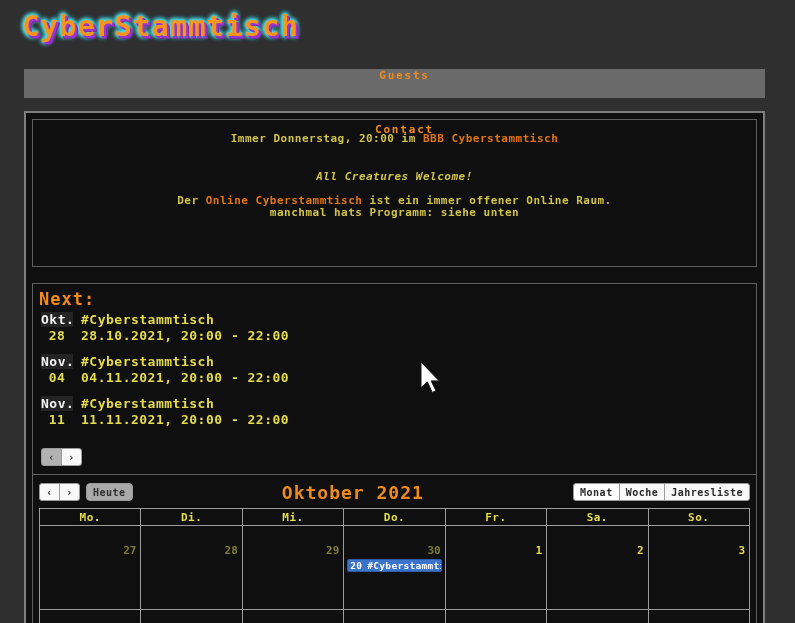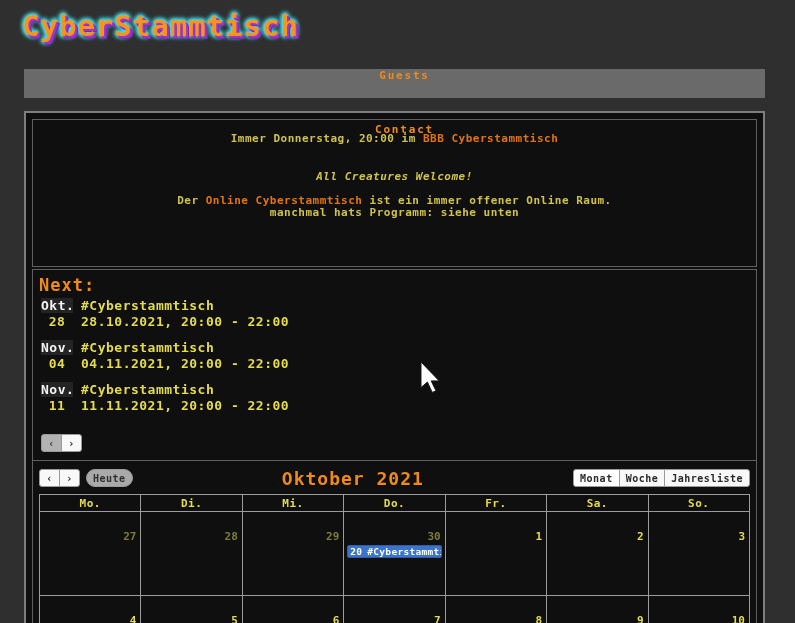--- a/index.html
+++ b/index.html
@@ -53,38 +53,38 @@
     height: 148px; text-align: center;
     color: #cfc24b; font-size: 11px; letter-spacing: 0.5px;
     padding-top: 8px;
   }
   .intro a, .intro .lnk { color: #e0740e; text-decoration: none; cursor: pointer; }
   .intro-line1 { margin-top: 4px; }
   .intro-welcome { margin-top: 25px; font-style: italic; }
   .intro-desc { margin-top: 12px; line-height: 12px; }
 
   
-  .next-box { margin-top: 2px; padding: 5px 6px 6px; }
+  .next-box { margin-top: 16px; padding: 5px 6px 6px; }
   .next-heading { color: #f08a1a; font-size: 17px; letter-spacing: 1px; margin-bottom: 3px; }
   .next-event {
     display: grid; grid-template-columns: 32px 1fr; column-gap: 8px; row-gap: 1px;
     font-size: 13px; letter-spacing: 0.5px; margin: 0 0 11px 2px;
   }
   .ev-month { color: #f2f2f2; background: #242424; text-align: center; }
   .ev-day { color: #e5dc4d; text-align: center; }
   .ev-name, .ev-datetime { color: #e5dc4d; }
   .next-pagination { margin: 10px 0 2px 2px; }
 
   
   .btn {
     display: inline-block;
     font-family: inherit; font-weight: bold;
     font-size: 10px; letter-spacing: 0.5px;
     background: #f8f8f8; color: #2b2b2b;
-    border: 1px solid #9a9a9a; border-radius: 9px;
+    border: 1px solid #9a9a9a; border-radius: 4px;
     padding: 3px 6px; height: 18px; line-height: 11px;
     cursor: pointer; vertical-align: middle;
   }
   .btn-chev { width: 21px; padding: 3px 0; text-align: center; }
   .btn.disabled { background: #b2b2b2; color: #3a3a3a; }
   .btn.today { background: #a9a9a9; color: #303030; }
   .btn.active-view { background: #ffffff; }
   .btn-group { display: inline-flex; }
   .btn-group .btn { border-radius: 0; }
   .btn-group .btn + .btn { margin-left: -1px; }

